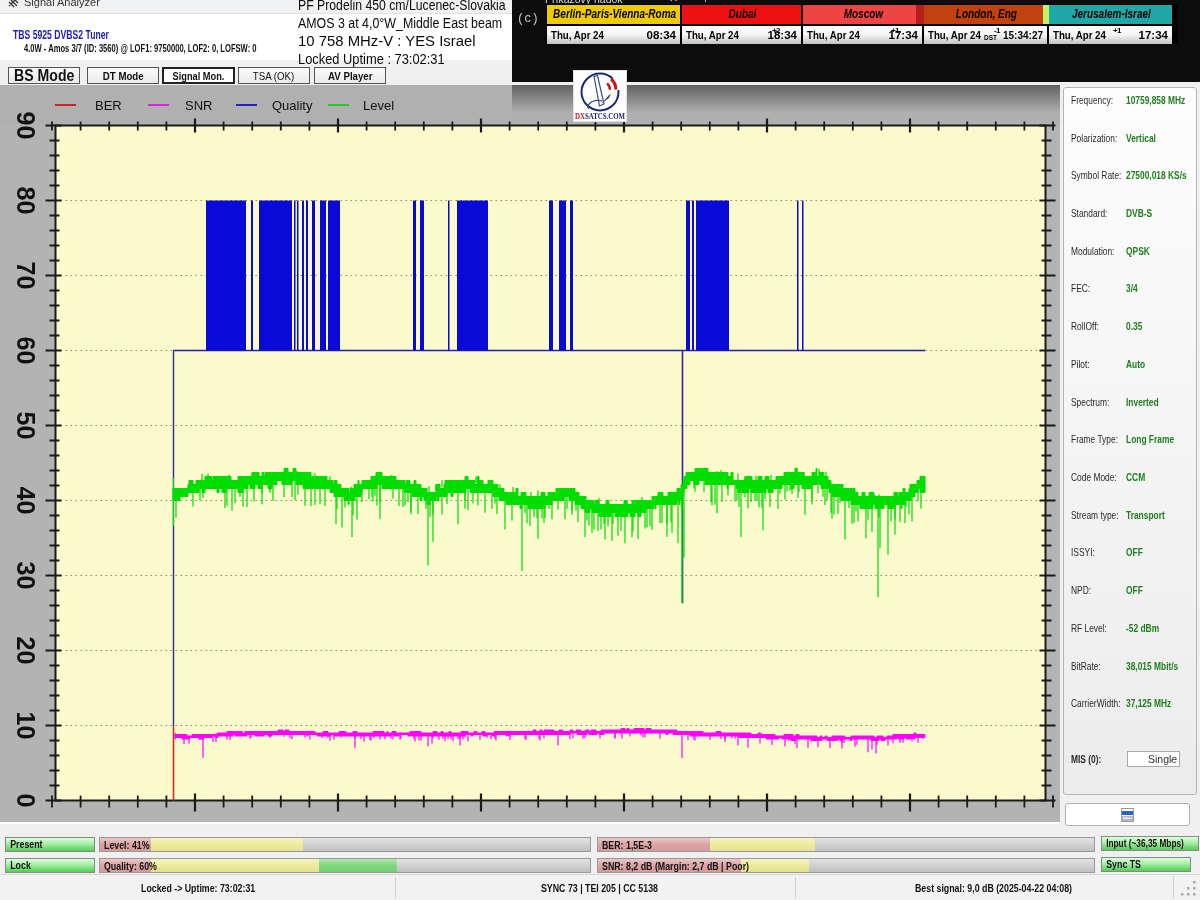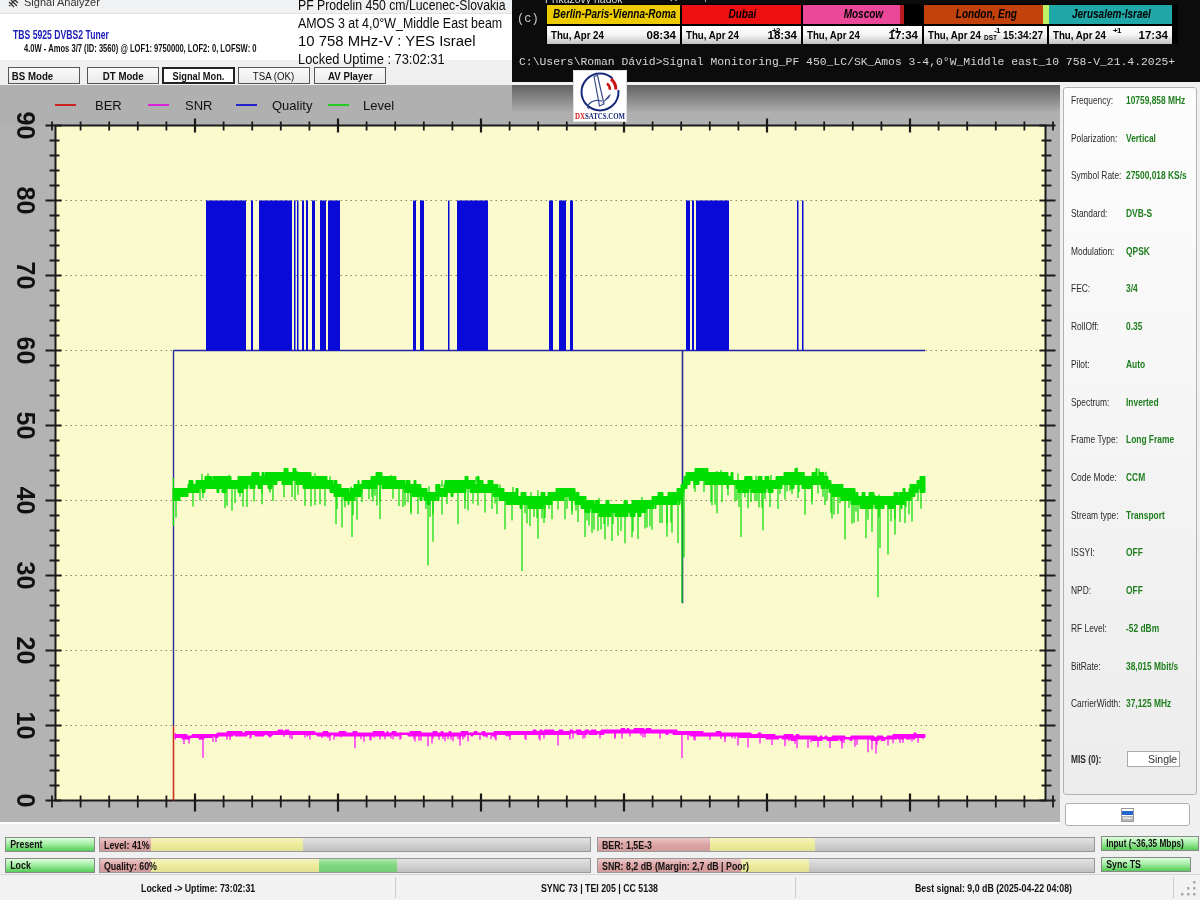--- a/index.html
+++ b/index.html
@@ -13,21 +13,21 @@
       <path d="M2 10 L10 2 M3 3 l7 7 M2 6 l5 5 M6 2 l5 5" stroke="#333" stroke-width="1.3"></path>
     </svg>
   <div class="abs" style="left:24px;top:-4px;font-size:11px;color:#333">Signal Analyzer</div>
 </div>
 
 <div class="abs" style="left:0;top:14px;width:512px;height:46px;background:#fff"></div>
 <div class="abs" style="left:13px;top:28px;font-size:12px;font-weight:bold;color:#2020bb;white-space:nowrap;transform:scaleX(0.72);transform-origin:0 0">TBS 5925 DVBS2 Tuner</div>
 <div class="abs" style="left:24px;top:43px;font-size:10px;font-weight:bold;color:#111;white-space:nowrap;transform:scaleX(0.76);transform-origin:0 0">4.0W - Amos 3/7 (ID: 3560) @ LOF1: 9750000, LOF2: 0, LOFSW: 0</div>
 
 <div class="abs" style="left:0;top:60px;width:512px;height:25px;background:#f0f0f0"></div>
-<div style="position:absolute;left:8px;top:67px;width:72px;height:17px;background:linear-gradient(#fbfbfb,#e9e9e9);border:1.5px solid #555;font-size:11px;box-sizing:border-box;text-align:center;font-weight:bold;color:#111;display:flex;align-items:center;">
+<div style="position:absolute;left:8px;top:67px;width:72px;height:17px;background:linear-gradient(#fbfbfb,#e9e9e9);border:1.5px solid #555;font-size:16px;box-sizing:border-box;text-align:center;font-weight:bold;color:#111;display:flex;align-items:center;justify-content:center">
     <span style="transform:scaleX(0.88)">BS Mode</span>
   </div>
 <div style="position:absolute;left:87px;top:67px;width:72px;height:17px;background:linear-gradient(#fbfbfb,#e9e9e9);border:1.5px solid #555;font-size:11px;box-sizing:border-box;text-align:center;font-weight:bold;color:#111;display:flex;align-items:center;justify-content:center">
     <span style="transform:scaleX(0.88)">DT Mode</span>
   </div>
 <div style="position:absolute;left:162px;top:67px;width:73px;height:17px;background:#fff;border:2px solid #222;font-size:10.5px;box-sizing:border-box;text-align:center;font-weight:bold;color:#111;display:flex;align-items:center;justify-content:center">
     <span style="transform:scaleX(0.88)">Signal Mon.</span>
   </div>
 <div style="position:absolute;left:238px;top:67px;width:72px;height:17px;background:linear-gradient(#fbfbfb,#e9e9e9);border:1.5px solid #555;font-size:11px;box-sizing:border-box;text-align:center;font-weight:normal;color:#111;display:flex;align-items:center;justify-content:center">
     <span style="transform:scaleX(0.88)">TSA (OK)</span>
@@ -42,30 +42,29 @@
 <div style="transform:scaleX(0.96);transform-origin:0 0">10 758 MHz-V : YES Israel</div>
 <div style="transform:scaleX(0.83);transform-origin:0 0">Locked Uptime : 73:02:31</div>
 </div>
 
 <div class="abs" style="left:512px;top:0;width:688px;height:82px;background:#0c0c0c">
   <div class="abs" style="left:33px;top:-7px;font-size:10.5px;color:#ddd">Príkazový riadok</div>
   <div class="abs" style="left:157px;top:-8px;font-size:11px;color:#ccc">✕</div>
   <div class="abs" style="left:190px;top:-8px;font-size:12px;color:#ccc">+</div>
   <div class="abs" style="left:214px;top:-9px;font-size:10px;color:#ccc">∨</div>
   <div class="abs" style="left:5px;top:12px;font-size:12px;color:#ccc;font-family:'Liberation Mono',monospace">(c) M</div>
-  <div class="abs" style="left:7px;top:56px;font-size:11.4px;color:#d6d6d6;font-family:'Liberation Mono',monospace;white-space:nowrap">C:\Users\Roman Dávid&gt;Signal Monitoring_PF 450_LC/SK_Amos 3-4,0°W_Middle east_10 758-V_21.4.2025+</div>
 </div>
 <div style="position:absolute;left:546px;top:4px;width:632px;height:40px;border:1px solid #000;background:#000;box-sizing:border-box">
     <div style="position:absolute;left:0px;top:0;width:135px;height:19px;background:#eecb00;border-right:2px solid #000;box-sizing:border-box;line-height:19px;color:#000">
       <div style="width:169px;text-align:center;font-size:12.5px;font-weight:bold;font-style:italic;transform:scaleX(0.8);transform-origin:0 0">Berlin-Paris-Vienna-Roma</div>
     </div>
     <div style="position:absolute;left:135px;top:0;width:121px;height:19px;background:#ee1111;border-right:2px solid #000;box-sizing:border-box;line-height:19px;color:#000">
       <div style="width:151px;text-align:center;font-size:12.5px;font-weight:bold;font-style:italic;transform:scaleX(0.8);transform-origin:0 0">Dubai</div>
     </div>
-    <div style="position:absolute;left:256px;top:0;width:101px;height:19px;background:#ec4899;border-right:4px solid #b91c1c;box-sizing:border-box;line-height:19px;color:#000">
+    <div style="position:absolute;left:256px;top:0;width:121px;height:19px;background:#ef4444;border-right:8px solid #b91c1c;box-sizing:border-box;line-height:19px;color:#000">
       <div style="width:151px;text-align:center;font-size:12.5px;font-weight:bold;font-style:italic;transform:scaleX(0.8);transform-origin:0 0">Moscow</div>
     </div>
     <div style="position:absolute;left:377px;top:0;width:125px;height:19px;background:#c2410c;border-right:6px solid #bef264;box-sizing:border-box;line-height:19px;color:#000">
       <div style="width:156px;text-align:center;font-size:12.5px;font-weight:bold;font-style:italic;transform:scaleX(0.8);transform-origin:0 0">London, Eng</div>
     </div>
     <div style="position:absolute;left:502px;top:0;width:125px;height:19px;background:#20a8a8;border-right:2px solid #000;box-sizing:border-box;line-height:19px;color:#000">
       <div style="width:156px;text-align:center;font-size:12.5px;font-weight:bold;font-style:italic;transform:scaleX(0.8);transform-origin:0 0">Jerusalem-Israel</div>
     </div>
     <div style="position:absolute;left:0px;top:20.5px;width:135px;height:18.5px;background:linear-gradient(#ffffff,#f4f4f4 50%,#c2c2c2);border-right:2px solid #000;box-sizing:border-box;font-weight:bold;color:#000">
       <span style="position:absolute;left:4px;top:3px;font-size:11px;white-space:nowrap;transform:scaleX(0.88);transform-origin:0 0">Thu, Apr 24</span>

